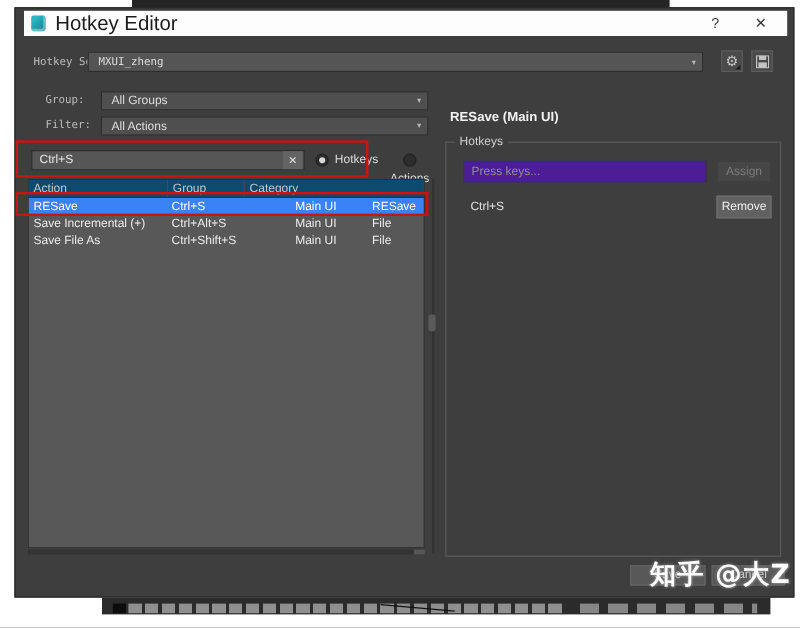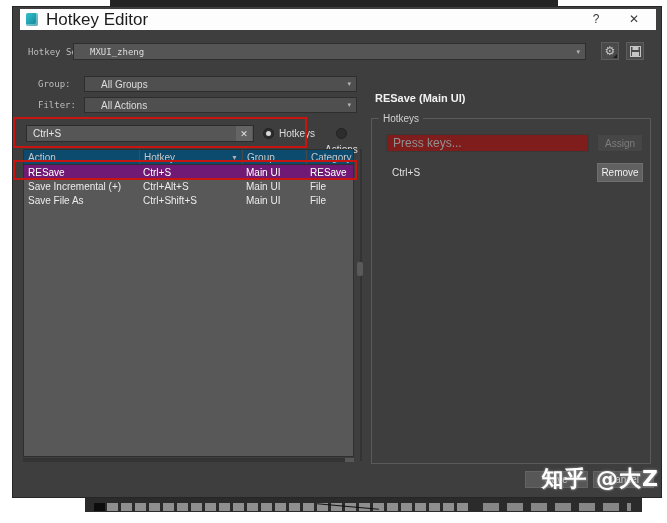--- a/index.html
+++ b/index.html
@@ -23,21 +23,21 @@
      display:flex; align-items:center; }
   .app-icon { width:12px; height:13px; margin-left:6px; border-radius:2px;
      background:linear-gradient(135deg,#2cb6c3 20%,#0e7f92); box-shadow:inset -2px -2px 0 rgba(255,255,255,.35); }
   .win-title { margin-left:8px; font-size:17px; color:#1c1c1c; }
   .help-btn { position:absolute; right:52px; top:3px; font-size:12px; color:#3a3a3a; width:16px; text-align:center; cursor:default; }
   .close-btn { position:absolute; right:14px; top:3px; font-size:12px; color:#3a3a3a; width:16px; text-align:center; cursor:default; }
 
   .mono-label { position:absolute; font-family:"DejaVu Sans Mono", monospace; font-size:9px; color:#bdbdbd; }
   .dd { position:absolute; background:#555555; border:1px solid #2e2e2e; color:#dddddd;
      font-size:10px; display:flex; align-items:center; }
-  .dd .dd-text { padding-left:16px; flex:1; white-space:nowrap; overflow:hidden; }
+  .dd .dd-text { padding-left:8px; flex:1; white-space:nowrap; overflow:hidden; }
   .dd .dd-arrow { font-size:7px; color:#b5b5b5; padding-right:5px; }
   .dd.hotkeyset .dd-text { font-family:"DejaVu Sans Mono", monospace; font-size:9px; }
 
   .icon-btn { position:absolute; width:18px; height:18px; background:#4a4a4a; border:1px solid #5d5d5d;
      display:flex; align-items:center; justify-content:center; }
   .gear-glyph { font-family:"DejaVu Sans", sans-serif; font-size:12px; color:#c4c4c4; line-height:1; }
   .corner-tri { position:absolute; right:1px; bottom:1px; width:0; height:0;
      border-left:4px solid transparent; border-bottom:4px solid #1c1c1c; }
 
   .search-wrap { position:absolute; left:13px; top:118px; width:228px; height:17px;
@@ -55,35 +55,35 @@
   
   .table { position:absolute; left:10px; top:142px; width:331px; height:308px;
      background:#585858; border:1px solid #2f2f2f; font-size:10px; }
   .thead { display:flex; height:15px; background:#0c4a6e; border-bottom:1px solid #2f2f2f; color:#c8c8c8; }
   .th { padding-left:4px; display:flex; align-items:center; }
   .th + .th { border-left:1px solid #4a4a4a; }
   .th.c1{width:115px;} .th.c2{width:103px; justify-content:space-between; padding-right:4px;}
   .th.c3{width:64px;} .th.c4{flex:1;}
   .sort { font-size:7px; color:#aeaeae; }
   .tr { display:flex; height:14px; color:#ececec; align-items:center; }
-  .tr.selected { background:#701a75; color:#ffffff; }
+  .tr.selected { background:#3b82f6; color:#ffffff; }
   .td { padding-left:4px; white-space:nowrap; overflow:hidden; }
   .td.c1{width:115px;} .td.c2{width:103px;} .td.c3{width:64px;} .td.c4{flex:1;}
   .hscroll { position:absolute; left:10px; top:451px; width:331px; height:4px; background:#343434; }
   .hscroll .corner { position:absolute; right:0; top:0; width:9px; height:4px; background:#575757; }
 
   .splitter { position:absolute; left:347px; top:142px; width:2px; height:312px; background:#333; }
   .split-grip { position:absolute; left:344px; top:255px; width:6px; height:14px; background:#5a5a5a; border-radius:2px; }
 
   
   .detail-title { position:absolute; left:362px; top:85px; font-size:11px; font-weight:bold; color:#f2f2f2; }
   .groupbox { position:absolute; left:358px; top:111px; width:280px; height:346px; border:1px solid #5a5a5a; }
   .gb-label { position:absolute; top:-6px; left:7px; background:#3e3e3e; padding:0 4px; font-size:10px; color:#cfcfcf; }
-  .presskeys { position:absolute; left:14px; top:15px; width:203px; height:18px; background:#7f1d1d;
-     border:1px solid #383838; color:#9a9a9a; font-size:12px; padding-left:6px; outline:none;
+  .presskeys { position:absolute; left:14px; top:15px; width:203px; height:18px; background:#4c1d95;
+     border:1px solid #383838; color:#9a9a9a; font-size:10px; padding-left:6px; outline:none;
      font-family:"Liberation Sans", sans-serif; }
   .presskeys::placeholder { color:#909090; opacity:1; }
   .btn { position:absolute; display:flex; align-items:center; justify-content:center; font-size:10px; cursor:default; }
   .btn-assign { left:225px; top:15px; width:46px; height:18px; background:#464646; border:1px solid #3d3d3d; color:#7d7d7d; }
   .assigned-key { position:absolute; left:20px; top:48px; font-size:10px; color:#e0e0e0; }
   .btn-remove { left:225px; top:44px; width:46px; height:19px; background:#616161; border:1px solid #6f6f6f; color:#efefef; }
 
   .btn-done { left:512px; top:464px; width:63px; height:17px; background:#575757; border:1px solid #646464; color:#cfcfcf; }
   .btn-cancel { left:580px; top:464px; width:61px; height:17px; background:#575757; border:1px solid #646464; color:#cfcfcf; }
 
@@ -149,24 +149,20 @@
       <span>Hotkeys</span>
     </div>
     <div class="radio" style="left:312px; top:121px;flex-direction:column;">
       <span class="circ"></span>
       <span>Actions</span>
     </div>
 
     <div class="table">
       <div class="thead">
         <div class="th c1">Action</div>
-        <div class="th c2">
-          <span>Hotkey</span>
-          <span class="sort">▼</span>
-        </div>
         <div class="th c3">Group</div>
         <div class="th c4">Category</div>
       </div>
       <div class="tr selected">
         <div class="td c1">RESave</div>
         <div class="td c2">Ctrl+S</div>
         <div class="td c3">Main UI</div>
         <div class="td c4">RESave</div>
       </div>
       <div class="tr">

